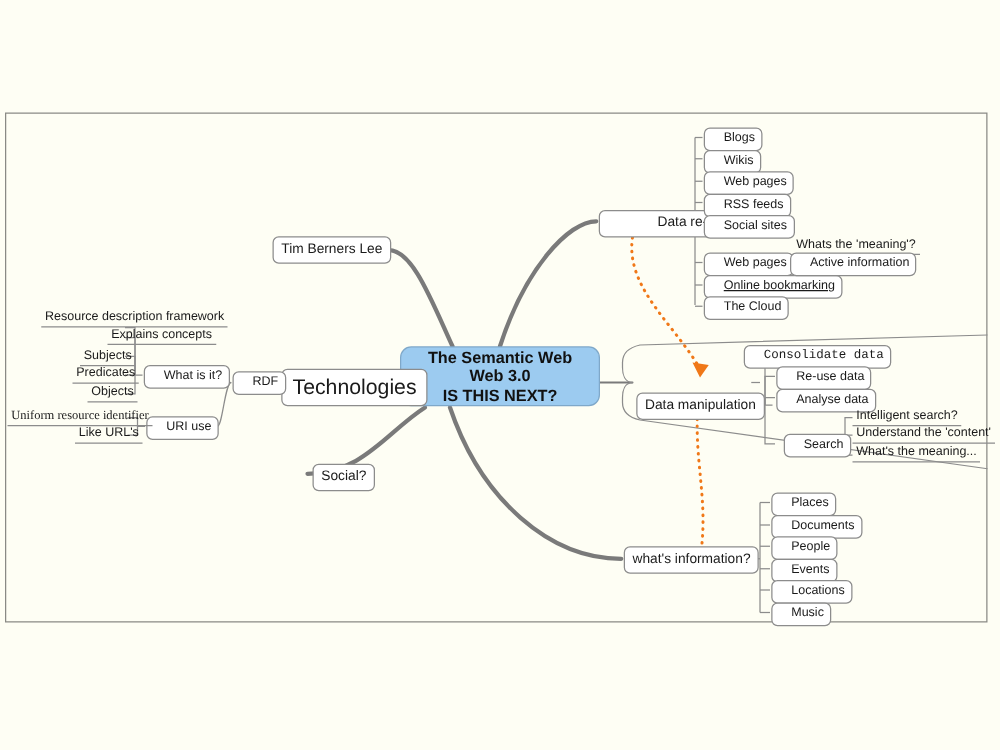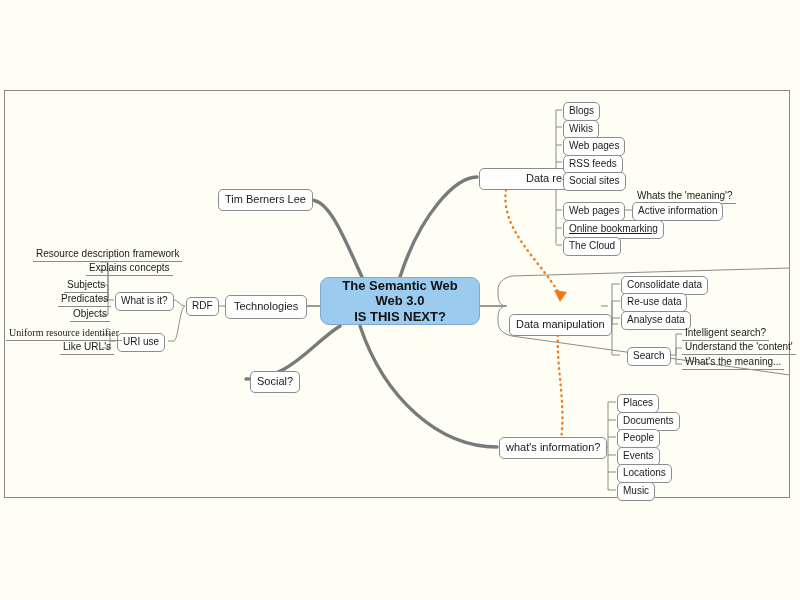--- a/index.html
+++ b/index.html
@@ -22,23 +22,23 @@
     position:absolute;
     background:#FFFFFF;
     border:1px solid #8C8C8C;
     border-radius:5px;
     color:#1a1a1a;
     white-space:nowrap;
     line-height:1;
     box-sizing:border-box;
     display:flex;align-items:center;justify-content:center;
   }
-  .n-small{font-size:10px;padding:3px 5px 4px 5px;}
+  .n-small{font-size:10px;padding:3px 5px 4px 15px;}
   .n-mid{font-size:11px;padding:4px 6px 5px 6px;}
-  .n-big{font-size:11px;padding:5px 8px 6px 8px;}
+  .n-big{font-size:17px;padding:5px 8px 6px 8px;}
   .center-node{
     position:absolute;
     left:320px;top:277px;
     width:160px;height:48px;
     background:#9CCBF0;
     border:1px solid #7FA8C9;
     border-radius:9px;
     display:flex;flex-direction:column;
     align-items:center;justify-content:center;
     font-size:13px;font-weight:bold;color:#111;
@@ -167,21 +167,21 @@
 <div class="node n-small" style="left:563px;top:137px;">Web pages</div>
 <div class="node n-small" style="left:563px;top:155px;">RSS feeds</div>
 <div class="node n-small" style="left:563px;top:172px;">Social sites</div>
 <div class="node n-small" style="left:563px;top:202px;">Web pages</div>
 <div class="node n-small" style="left:563px;top:220px;text-decoration:underline;">Online bookmarking</div>
 <div class="node n-small" style="left:563px;top:237px;">The Cloud</div>
 <div class="uline uline-r" style="left:634px;top:191px;">Whats the 'meaning'?</div>
 <div class="node n-small" style="left:632px;top:202px;">Active information</div>
 
 <div class="node n-mid" style="left:509px;top:314px;">Data manipulation</div>
-<div class="node n-small" style="left:621px;top:276px;">Consolidate data</div>
+<div class="node n-small" style="left:595px;top:276px;font-family:Liberation Mono, monospace;">Consolidate data</div>
 <div class="node n-small" style="left:621px;top:293px;">Re-use data</div>
 <div class="node n-small" style="left:621px;top:311px;">Analyse data</div>
 <div class="node n-small" style="left:627px;top:347px;text-align:center;">Search</div>
 <div class="uline uline-r" style="left:682px;top:328px;">Intelligent search?</div>
 <div class="uline uline-r" style="left:682px;top:342px;">Understand the 'content'</div>
 <div class="uline uline-r" style="left:682px;top:357px;">What's the meaning...</div>
 
 <div class="node n-mid" style="left:499px;top:437px;">what's information?</div>
 <div class="node n-small" style="left:617px;top:394px;">Places</div>
 <div class="node n-small" style="left:617px;top:412px;">Documents</div>

